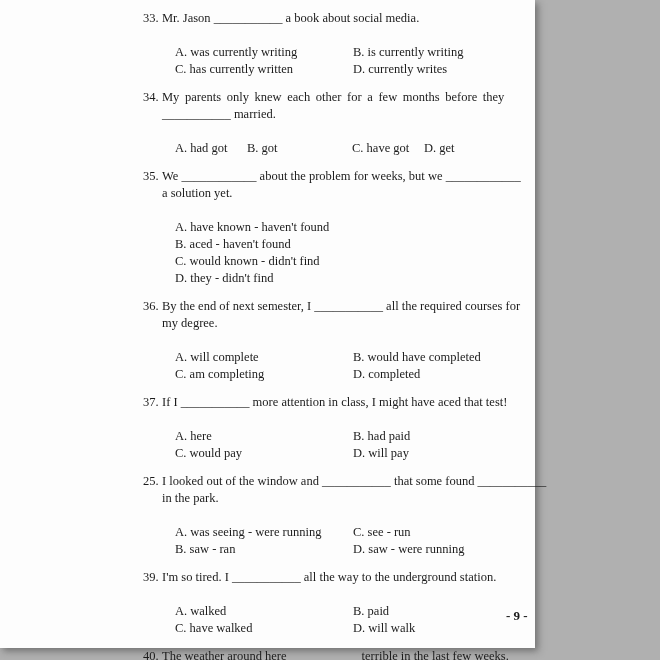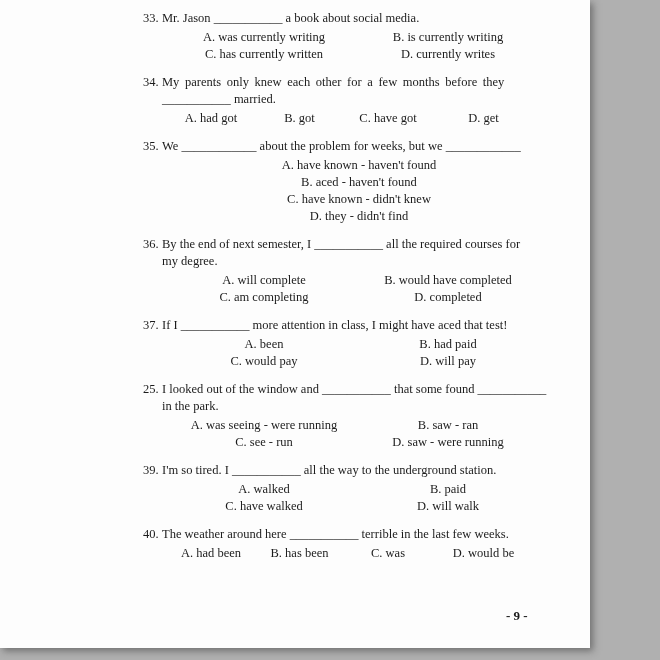--- a/index.html
+++ b/index.html
@@ -6,38 +6,38 @@
   body {
     width: 660px; height: 660px;
     background: #b0b0b0;
     font-family: "Liberation Serif", serif;
     position: relative;
     overflow: hidden;
   }
   .page {
     position: absolute;
     left: 0; top: 0;
-    width: 590px; height: 648px;
+    width: 535px; height: 648px;
     background: #fdfdfd;
     box-shadow: 3px 3px 7px rgba(50,50,50,0.5);
   }
   .content {
     position: absolute;
     left: 143px; top: 10px;
     width: 400px;
     font-size: 12.5px;
     line-height: 17px;
     color: #1b1b1b;
   }
   .q { margin-bottom: 11px; }
   .qline { white-space: nowrap; }
   .qnum { display: inline-block; width: 19px; }
   .cont { margin-left: 19px; white-space: nowrap; }
   .just { word-spacing: 2.5px; }
-  .opts { margin-left: 32px; margin-top: 2px; text-align: center; }
+  .opts { margin-left: 32px; margin-top: 17px; }
   .opts span { white-space: nowrap; }
   .grid2 { display: grid; grid-template-columns: 178px 1fr; }
   .grid4 { display: grid; grid-template-columns: 72px 105px 72px 1fr; }
   .list span { display: block; }
   .pagenum {
     position: absolute;
     left: 506px; top: 608px;
     font-weight: bold;
     font-size: 13px;
     color: #1b1b1b;
@@ -71,24 +71,25 @@
         <span>B. got</span>
         <span>C. have got</span>
         <span>D. get</span>
       </div>
     </div>
 
     <div class="q">
       <div class="qline">
         <span class="qnum">35.</span><span class="qtext">We ____________ about the problem for weeks, but we ____________</span>
       </div>
+      <div class="cont">a solution yet.</div>
       <div class="opts list">
         <span>A. have known - haven't found</span>
         <span>B. aced - haven't found</span>
-        <span>C. have known - didn't knew</span>
+        <span>C. would known - didn't find</span>
         <span>D. they - didn't find</span>
       </div>
     </div>
 
     <div class="q">
       <div class="qline">
         <span class="qnum">36.</span><span class="qtext">By the end of next semester, I ___________ all the required courses for</span>
       </div>
       <div class="cont">my degree.</div>
       <div class="opts grid2">
@@ -97,36 +98,36 @@
         <span>C. am completing</span>
         <span>D. completed</span>
       </div>
     </div>
 
     <div class="q">
       <div class="qline">
         <span class="qnum">37.</span><span class="qtext">If I ___________ more attention in class, I might have aced that test!</span>
       </div>
       <div class="opts grid2">
-        <span>A. been</span>
+        <span>A. here</span>
         <span>B. had paid</span>
         <span>C. would pay</span>
         <span>D. will pay</span>
       </div>
     </div>
 
     <div class="q">
       <div class="qline">
         <span class="qnum">25.</span><span class="qtext">I looked out of the window and ___________ that some found ___________</span>
       </div>
       <div class="cont">in the park.</div>
       <div class="opts grid2">
         <span>A. was seeing - were running</span>
+        <span>C. see - run</span>
         <span>B. saw - ran</span>
-        <span>C. see - run</span>
         <span>D. saw - were running</span>
       </div>
     </div>
 
     <div class="q">
       <div class="qline">
         <span class="qnum">39.</span><span class="qtext">I'm so tired. I ___________ all the way to the underground station.</span>
       </div>
       <div class="opts grid2">
         <span>A. walked</span>

